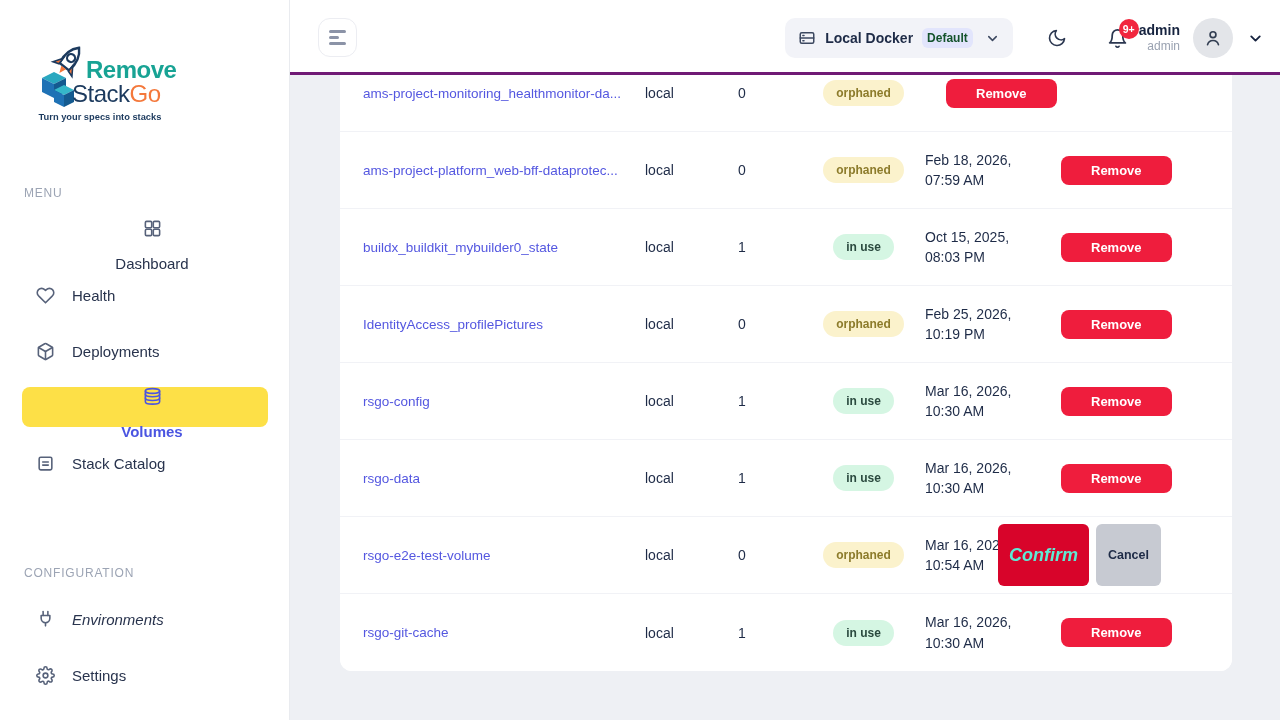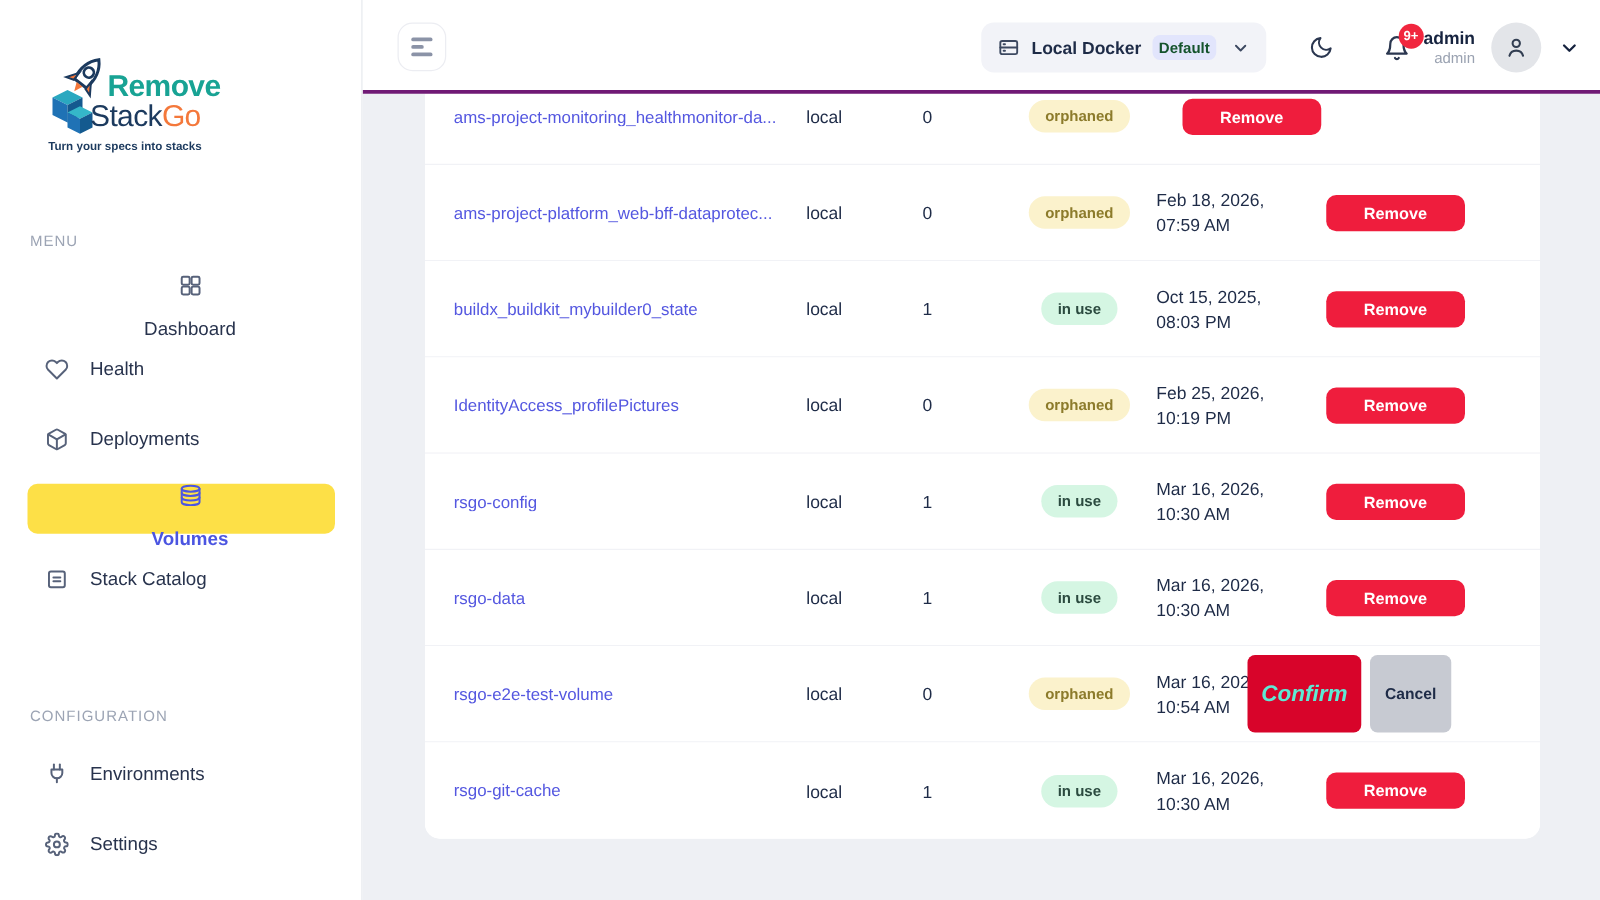--- a/index.html
+++ b/index.html
@@ -138,21 +138,21 @@
             <line x1="8.5" y1="14" x2="15.5" y2="14"></line>
           </svg>
       </span>
       <span>Stack Catalog</span>
     </div>
   </div>
 
   <div class="side-label" style="top:566px;">CONFIGURATION</div>
 
   <div class="nav" style="top:599px;">
-    <div class="nav-item" style="margin-bottom:16px;">
+    <div class="nav-item" style="margin-bottom:16px;font-style:italic;">
       <span class="ni">
         <svg width="19" height="19" viewBox="0 0 24 24" fill="none" stroke="currentColor" stroke-width="2" stroke-linecap="round" stroke-linejoin="round">
             <path d="M9 2v5"></path>
             <path d="M15 2v5"></path>
             <path d="M6.5 7h11v3.5a5.5 5.5 0 0 1-11 0z"></path>
             <path d="M12 16v4"></path>
           </svg>
       </span>
       <span>Environments</span>
     </div>

